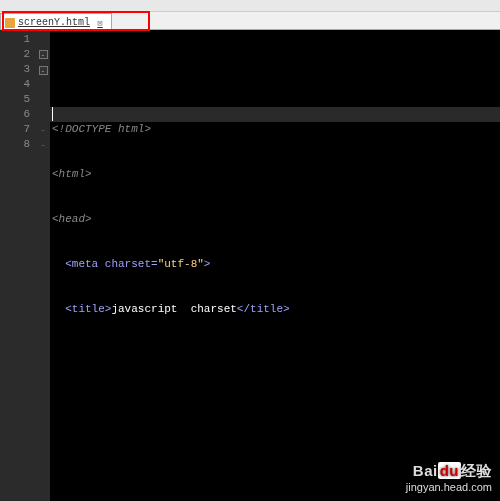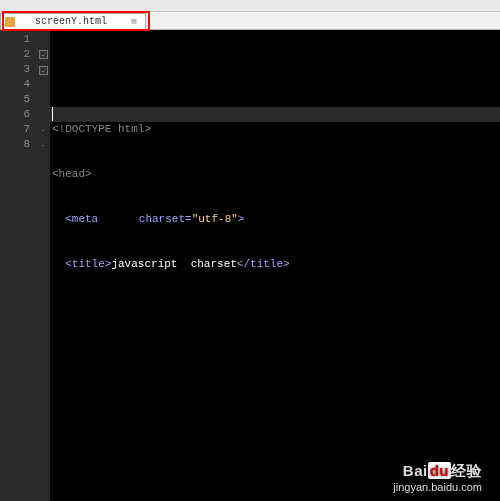--- a/index.html
+++ b/index.html
@@ -24,24 +24,25 @@
     align-items: flex-end;
     border-bottom: 1px solid #aaa;
   }
   .tab {
     background: #fff;
     border: 1px solid #aaa;
     border-bottom: none;
     padding: 1px 6px 1px 4px;
     font-size: 10px;
     display: flex;
-    align-items: center;
-    gap: 20px;
+    align-items: flex-end;
+    gap: 3px;
     color: #333;
     height: 16px;
+    text-decoration: underline;
   }
   .tab-highlight {
     position: absolute;
     top: 11px;
     left: 2px;
     width: 148px;
     height: 20px;
     border: 2px solid #ff0000;
     pointer-events: none;
     z-index: 10;
@@ -104,23 +105,23 @@
     flex: 1;
     background: #000;
     color: #ccc;
     padding: 2px 0 0 2px;
     line-height: 15px;
     white-space: pre;
     font-size: 11px;
     position: relative;
   }
   .code-line { height: 15px; }
-  .c-gray { color: #888; }
+  .c-gray { color: #888; font-style: italic; }
   .c-tag  { color: #a0a0ff; }
-  .c-attr { color: #a0a0ff; padding-left: 34px; }
+  .c-attr { color: #a0a0ff; }
   .c-str  { color: #ffd27f; }
   .c-text { color: #fff; }
   .highlight-line {
     position: absolute;
     top: 77px;
     left: 0;
     right: 0;
     height: 15px;
     background: #2a2a2a;
     z-index: 0;
@@ -131,21 +132,21 @@
     left: 2px;
     width: 1px;
     height: 14px;
     background: #fff;
     z-index: 2;
   }
   .code-content { position: relative; z-index: 1; }
   .watermark {
     position: absolute;
     bottom: 8px;
-    right: 18px;
+    right: 8px;
     color: #ddd;
     font-family: Arial, sans-serif;
     font-size: 11px;
     text-align: right;
     text-shadow: 0 0 3px rgba(0,0,0,0.8);
   }
   .watermark .brand {
     font-size: 15px;
     font-weight: bold;
     letter-spacing: 0.5px;
@@ -191,26 +192,27 @@
     <div style="height:15px"></div>
     <div style="height:15px"></div>
     <div style="height:15px;color:#666">-</div>
     <div style="height:15px;color:#666">-</div>
   </div>
   <div class="code-area">
     <div class="highlight-line"></div>
     <div class="cursor"></div>
     <div class="code-content">
       <div class="code-line"><span class="c-gray">&lt;!DOCTYPE html&gt;</span></div>
+      <div class="code-line"><span class="c-gray">&lt;html&gt;</span></div>
       <div class="code-line"><span class="c-gray">&lt;head&gt;</span></div>
       <div class="code-line">  <span class="c-tag">&lt;meta</span><span class="c-attr"> charset=</span><span class="c-str">"utf-8"</span><span class="c-tag">&gt;</span></div>
       <div class="code-line">  <span class="c-tag">&lt;title&gt;</span><span class="c-text">javascript  charset</span><span class="c-tag">&lt;/title&gt;</span></div>
       <div class="code-line"><span></span></div>
     </div>
   </div>
 </div>
 
 <div class="watermark">
   <div class="brand">
     <span>Bai</span><span class="du">du</span><span>经验</span>
   </div>
-  <div>jingyan.baidu.com</div>
+  <div>jingyan.head.com</div>
 </div>
 
 </body></html>

